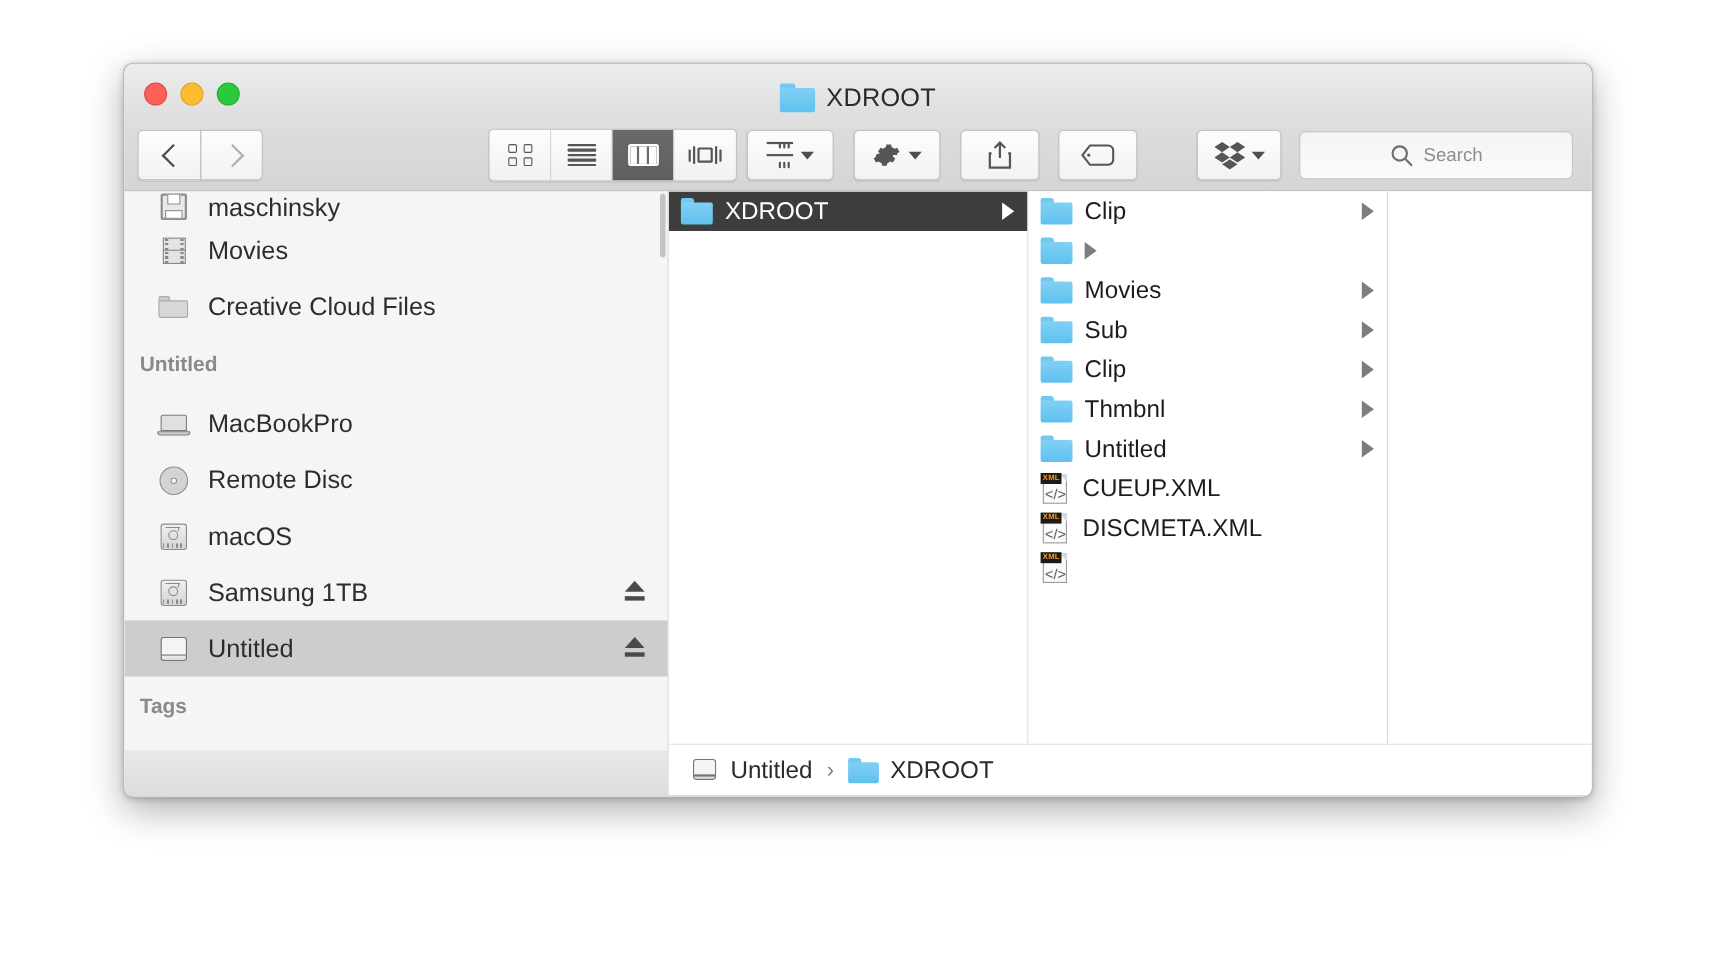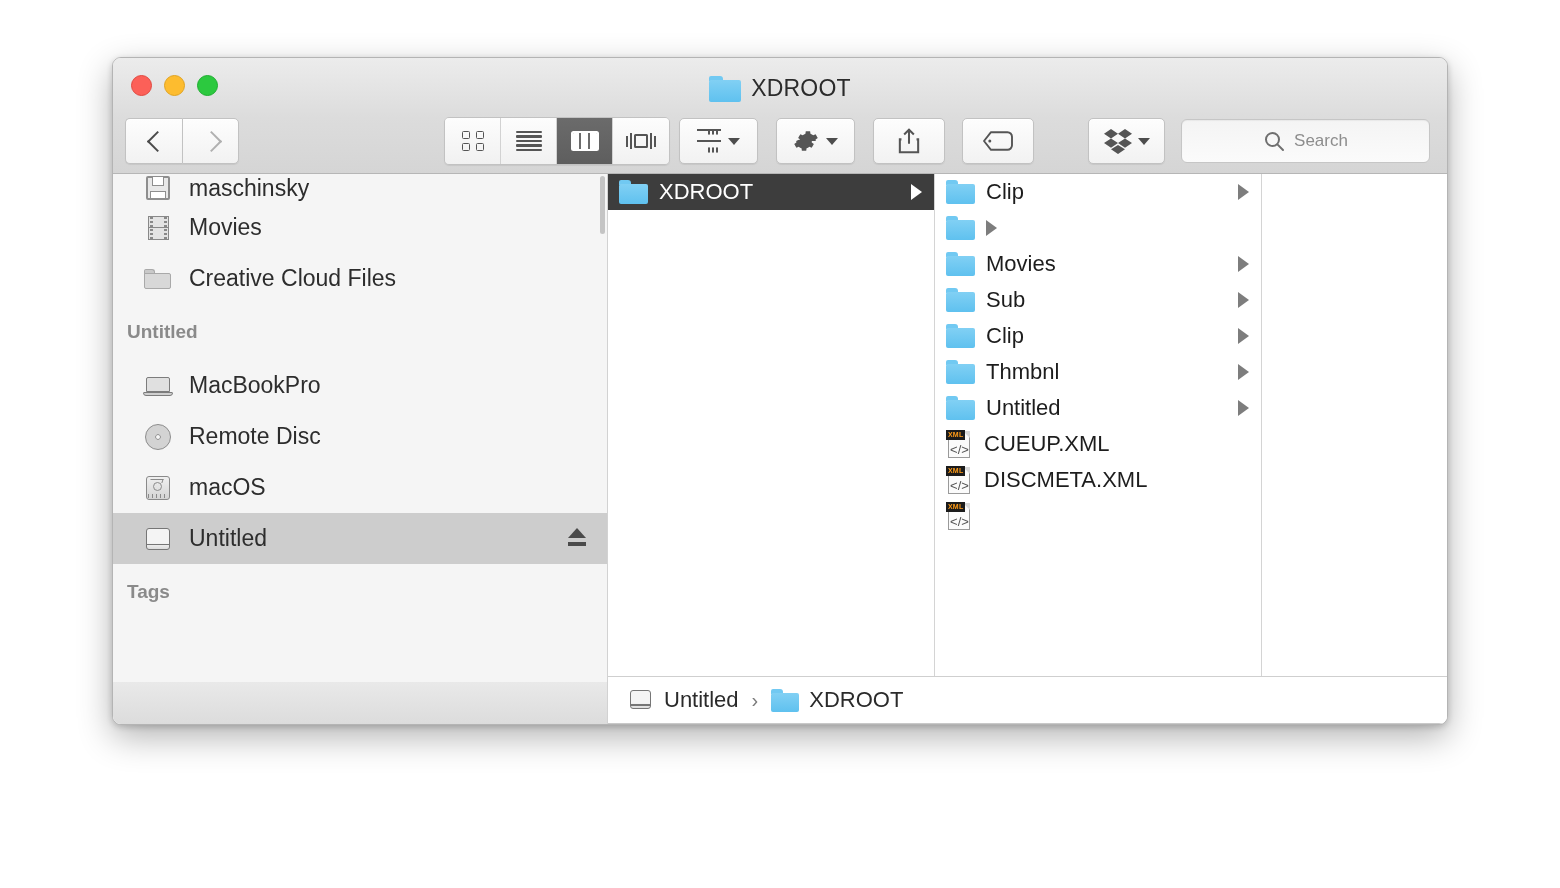--- a/index.html
+++ b/index.html
@@ -729,20 +729,30 @@
         <div class="sb-item">
           <span class="sb-ico ico-hdd">
             <span class="outer"></span>
               <span class="arm"></span>
               <span class="platter"></span>
               <span class="bar"></span>
           </span>
           <span class="sb-label">macOS</span>
         </div>
 
+        <div class="sb-item">
+          <span class="sb-ico ico-hdd">
+            <span class="outer"></span>
+              <span class="arm"></span>
+              <span class="platter"></span>
+              <span class="bar"></span>
+          </span>
+          <span class="sb-label">Samsung 1TB</span>
+          <span class="eject"></span>
+        </div>
 
         <div class="sb-item selected">
           <span class="sb-ico ico-extdrive">
             <span class="body"></span>
               <span class="line"></span>
           </span>
           <span class="sb-label">Untitled</span>
           <span class="eject"></span>
         </div>
 

